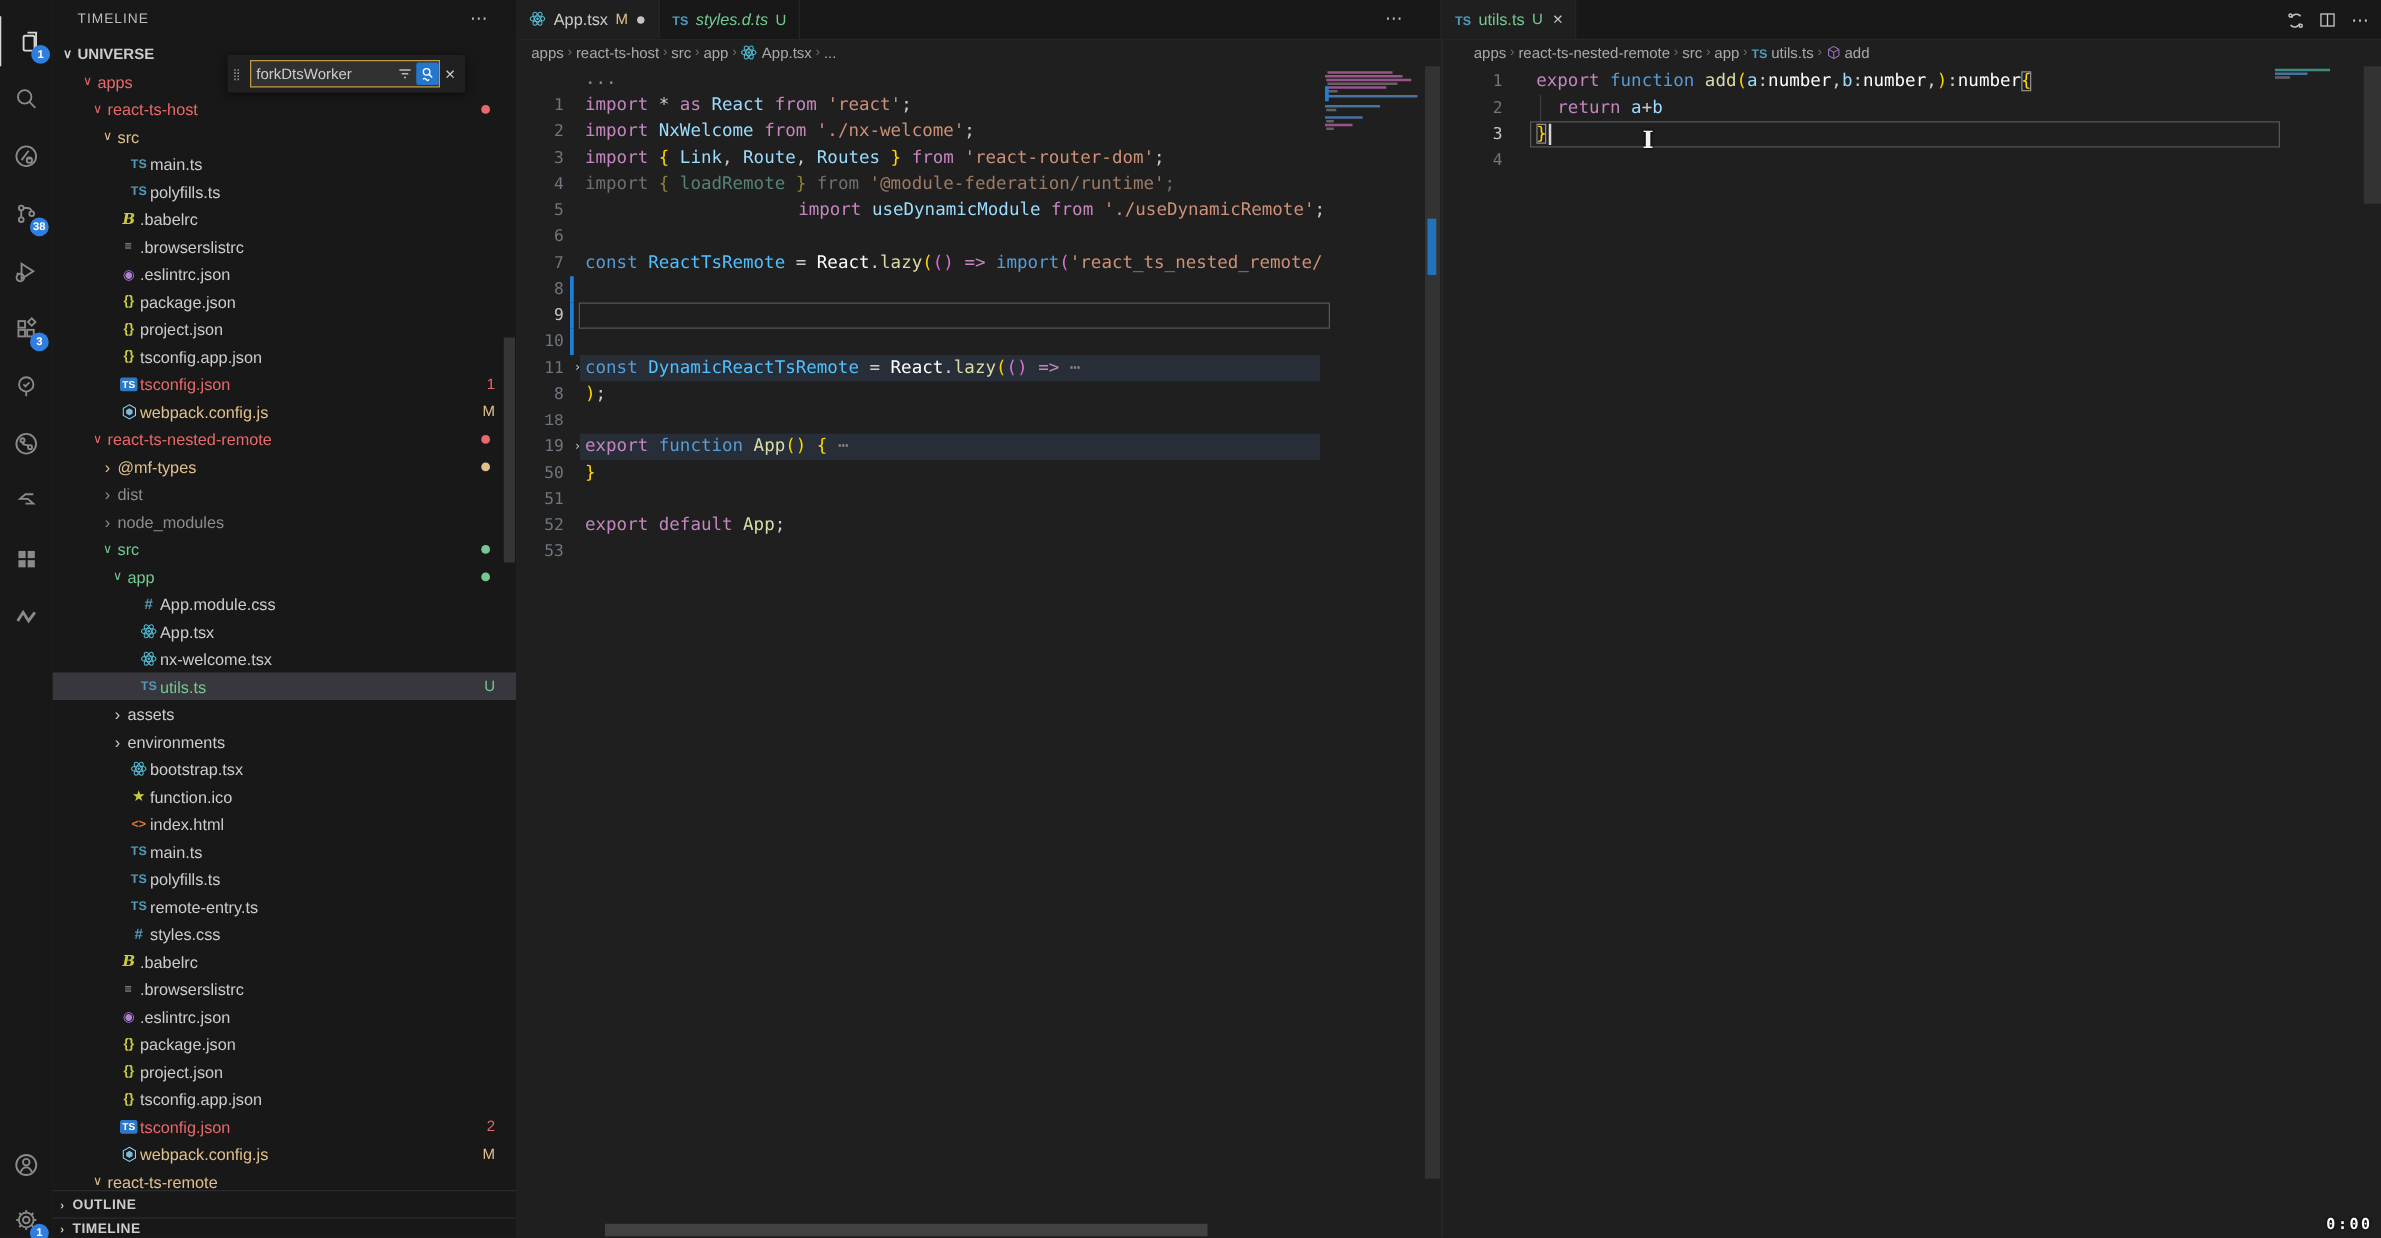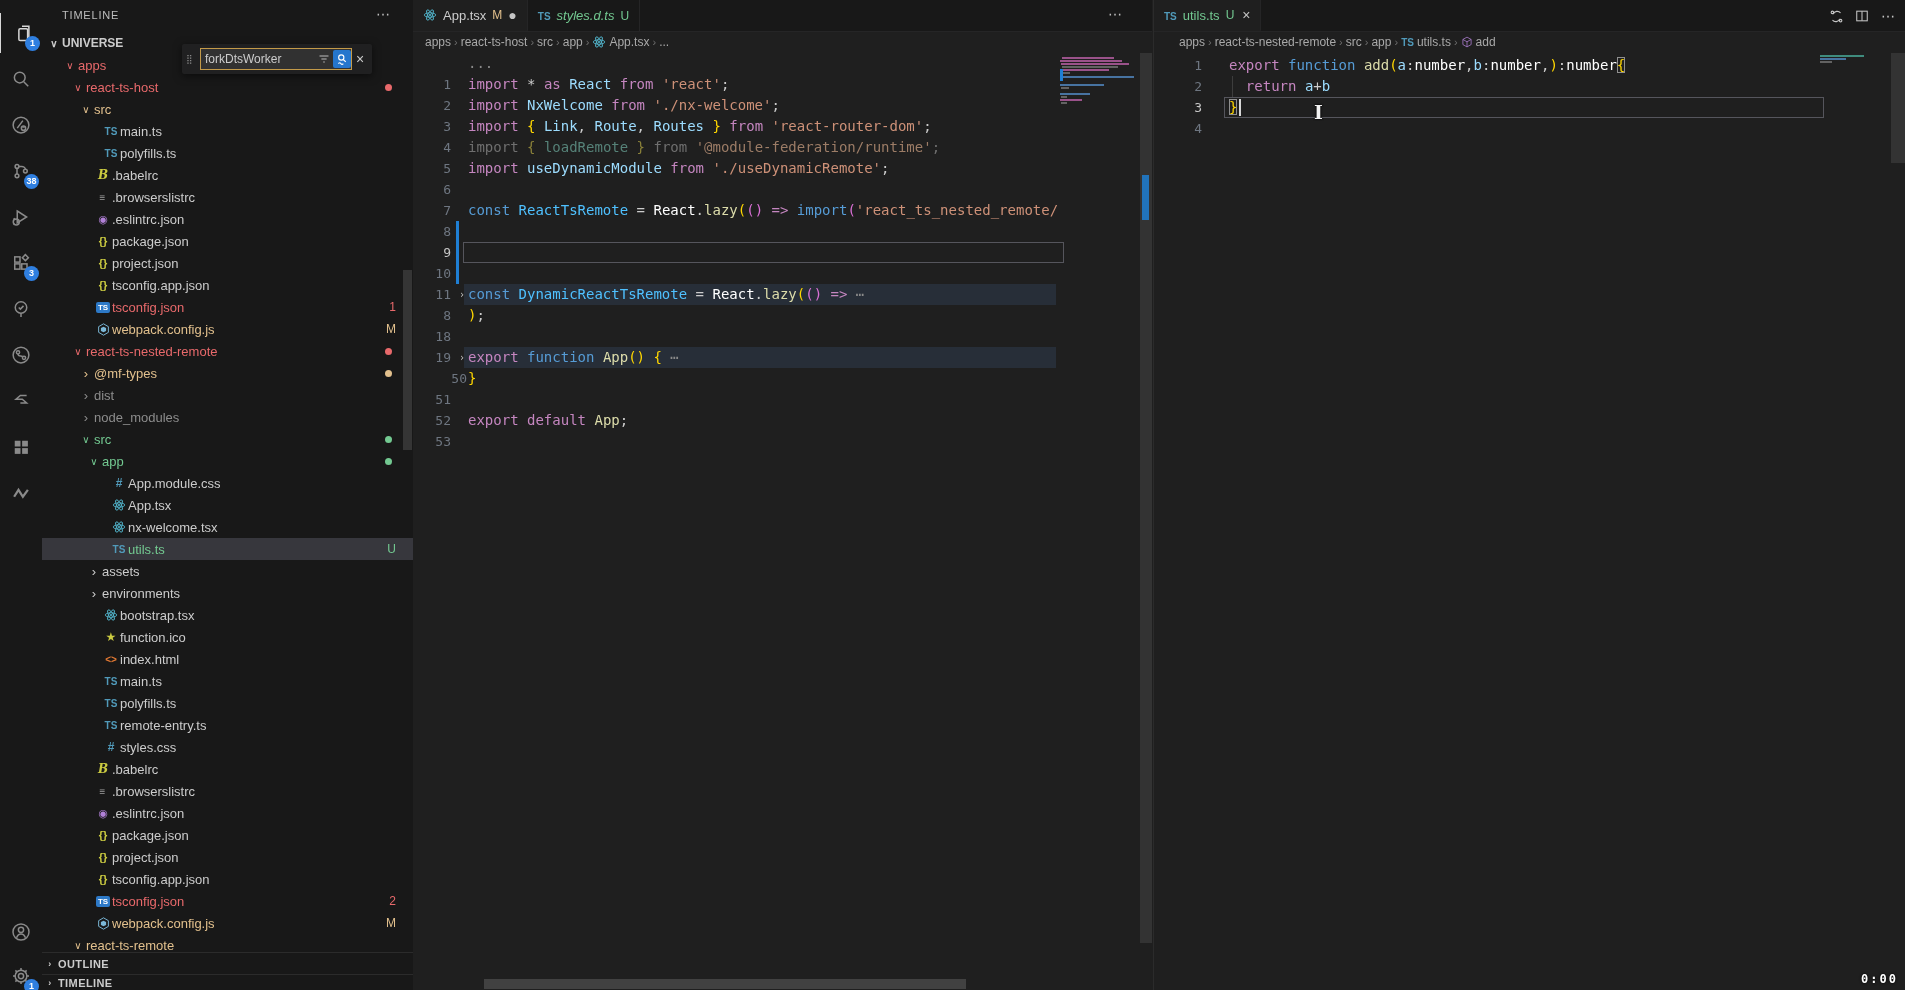--- a/index.html
+++ b/index.html
@@ -584,37 +584,37 @@
       <span class="crumb">
         <span>...</span>
       </span>
     </div>
     <div class="code abs">
       <div class="cline" style="top: 0px;"><span class="lnum" style="width: 38px;"></span><span class="ltext" style="left: 55px; width: 592px;"><span class="tk-fold">...</span></span></div>
       <div class="cline" style="top: 21px;"><span class="lnum" style="width: 38px;">1</span><span class="ltext" style="left: 55px; width: 592px;"><span class="tk-kw">import </span><span class="tk-punc">* </span><span class="tk-kw">as </span><span class="tk-var">React </span><span class="tk-kw">from </span><span class="tk-str">'react'</span><span class="tk-punc">;</span></span></div>
       <div class="cline" style="top: 42px;"><span class="lnum" style="width: 38px;">2</span><span class="ltext" style="left: 55px; width: 592px;"><span class="tk-kw">import </span><span class="tk-var">NxWelcome </span><span class="tk-kw">from </span><span class="tk-str">'./nx-welcome'</span><span class="tk-punc">;</span></span></div>
       <div class="cline" style="top: 63px;"><span class="lnum" style="width: 38px;">3</span><span class="ltext" style="left: 55px; width: 592px;"><span class="tk-kw">import </span><span class="tk-b1">{ </span><span class="tk-var">Link</span><span class="tk-punc">, </span><span class="tk-var">Route</span><span class="tk-punc">, </span><span class="tk-var">Routes</span><span class="tk-b1"> } </span><span class="tk-kw">from </span><span class="tk-str">'react-router-dom'</span><span class="tk-punc">;</span></span></div>
       <div class="cline" style="top: 84px;"><span class="lnum" style="width: 38px;">4</span><span class="ltext" style="left: 55px; width: 592px;"><span class="tk-dim">import </span><span class="tk-dimb">{ </span><span class="tk-dimv">loadRemote</span><span class="tk-dimb"> } </span><span class="tk-dim">from </span><span class="tk-dims">'@module-federation/runtime'</span><span class="tk-dim">;</span></span></div>
-      <div class="cline" style="top: 105px;"><span class="lnum" style="width: 38px;">5</span><span class="ltext" style="left: 55px; width: 592px;"><span class="tk-kw">import </span><span class="tk-var">useDynamicModule </span><span class="tk-kw">from </span><span class="tk-str">'./useDynamicRemote'</span><span class="tk-punc">;</span></span></div>
+      <div class="cline" style="top: 105px;"><span class="lnum" style="width: 38px;">5</span><span class="ltext" style="left: 55px; width: 592px; text-align: right;"><span class="tk-kw">import </span><span class="tk-var">useDynamicModule </span><span class="tk-kw">from </span><span class="tk-str">'./useDynamicRemote'</span><span class="tk-punc">;</span></span></div>
       <div class="cline" style="top: 126px;"><span class="lnum" style="width: 38px;">6</span><span class="ltext" style="left: 55px; width: 592px;"></span></div>
       <div class="cline" style="top: 147px;"><span class="lnum" style="width: 38px;">7</span><span class="ltext" style="left: 55px; width: 592px;"><span class="tk-ctrl">const </span><span class="tk-cvar">ReactTsRemote </span><span class="tk-punc">= </span><span class="tk-type">React</span><span class="tk-punc">.</span><span class="tk-fn">lazy</span><span class="tk-b1">(</span><span class="tk-b2">(</span><span class="tk-b2">)</span><span class="tk-punc"> </span><span class="tk-kw">=&gt;</span><span class="tk-punc"> </span><span class="tk-ctrl">import</span><span class="tk-b2">(</span><span class="tk-str">'react_ts_nested_remote/</span></span></div>
       <div class="modbar" style="top: 168px; height: 21px; left: 43px;"></div>
       <div class="cline" style="top: 168px;"><span class="lnum" style="width: 38px;">8</span><span class="ltext" style="left: 55px; width: 592px;"></span></div>
       <div class="modbar" style="top: 189px; height: 21px; left: 43px;"></div>
       <div class="linebox" style="top: 189px; left: 50px; width: 601px;"></div>
       <div class="cline" style="top: 189px;"><span class="lnum on" style="width: 38px;">9</span><span class="ltext" style="left: 55px; width: 592px;"></span></div>
       <div class="modbar" style="top: 210px; height: 21px; left: 43px;"></div>
       <div class="cline" style="top: 210px;"><span class="lnum" style="width: 38px;">10</span><span class="ltext" style="left: 55px; width: 592px;"></span></div>
       <div class="foldbg" style="top: 231px; left: 51px; width: 592px;"></div>
       <div class="cline" style="top: 231px;"><span class="lnum" style="width: 38px;">11</span><span class="fchev" style="left: 46px;">›</span><span class="ltext" style="left: 55px; width: 592px;"><span class="tk-ctrl">const </span><span class="tk-cvar">DynamicReactTsRemote </span><span class="tk-punc">= </span><span class="tk-type">React</span><span class="tk-punc">.</span><span class="tk-fn">lazy</span><span class="tk-b1">(</span><span class="tk-b2">(</span><span class="tk-b2">)</span><span class="tk-punc"> </span><span class="tk-kw">=&gt;</span><span class="tk-fold"> ⋯</span></span></div>
       <div class="cline" style="top: 252px;"><span class="lnum" style="width: 38px;">8</span><span class="ltext" style="left: 55px; width: 592px;"><span class="tk-b1">)</span><span class="tk-punc">;</span></span></div>
-      <div class="cline" style="top: 273px;"><span class="lnum" style="width: 38px;">18</span><span class="ltext" style="left: 55px; width: 592px;"></span></div>
+      <div class="cline" style="top: 273px;"><span class="lnum" style="width: 38px; font-family: Liberation Mono, monospace;">18</span><span class="ltext" style="left: 55px; width: 592px;"></span></div>
       <div class="foldbg" style="top: 294px; left: 51px; width: 592px;"></div>
       <div class="cline" style="top: 294px;"><span class="lnum" style="width: 38px;">19</span><span class="fchev" style="left: 46px;">›</span><span class="ltext" style="left: 55px; width: 592px;"><span class="tk-kw">export </span><span class="tk-ctrl">function </span><span class="tk-fn">App</span><span class="tk-b1">(</span><span class="tk-b1">)</span><span class="tk-punc"> </span><span class="tk-b1">{</span><span class="tk-fold"> ⋯</span></span></div>
-      <div class="cline" style="top: 315px;"><span class="lnum" style="width: 38px; padding-left: 16px;">50</span><span class="ltext" style="left: 55px; width: 592px;"><span class="tk-b1">}</span></span></div>
+      <div class="cline" style="top: 315px;"><span class="lnum" style="width: 38px;">50</span><span class="ltext" style="left: 55px; width: 592px;"><span class="tk-b1">}</span></span></div>
       <div class="cline" style="top: 336px;"><span class="lnum" style="width: 38px;">51</span><span class="ltext" style="left: 55px; width: 592px;"></span></div>
       <div class="cline" style="top: 357px;"><span class="lnum" style="width: 38px;">52</span><span class="ltext" style="left: 55px; width: 592px;"><span class="tk-kw">export </span><span class="tk-kw">default </span><span class="tk-fn">App</span><span class="tk-punc">;</span></span></div>
       <div class="cline" style="top: 378px;"><span class="lnum" style="width: 38px;">53</span><span class="ltext" style="left: 55px; width: 592px;"></span></div>
       <div class="minimap" style="left: 647px; width: 80px; height: 937px;">
         <div class="mm-line mm-pink" style="top: 4px; left: 2px; width: 52px;"></div>
         <div class="mm-line mm-pink" style="top: 7px; left: 0px; width: 62px;"></div>
         <div class="mm-line mm-pink" style="top: 10px; left: 1px; width: 68px;"></div>
         <div class="mm-line mm-gray" style="top: 13px; left: 2px; width: 56px;"></div>
         <div class="mm-line mm-pink" style="top: 16px; left: 1px; width: 48px;"></div>
         <div class="mm-line mm-gray" style="top: 19px; left: 0px; width: 10px;"></div>

